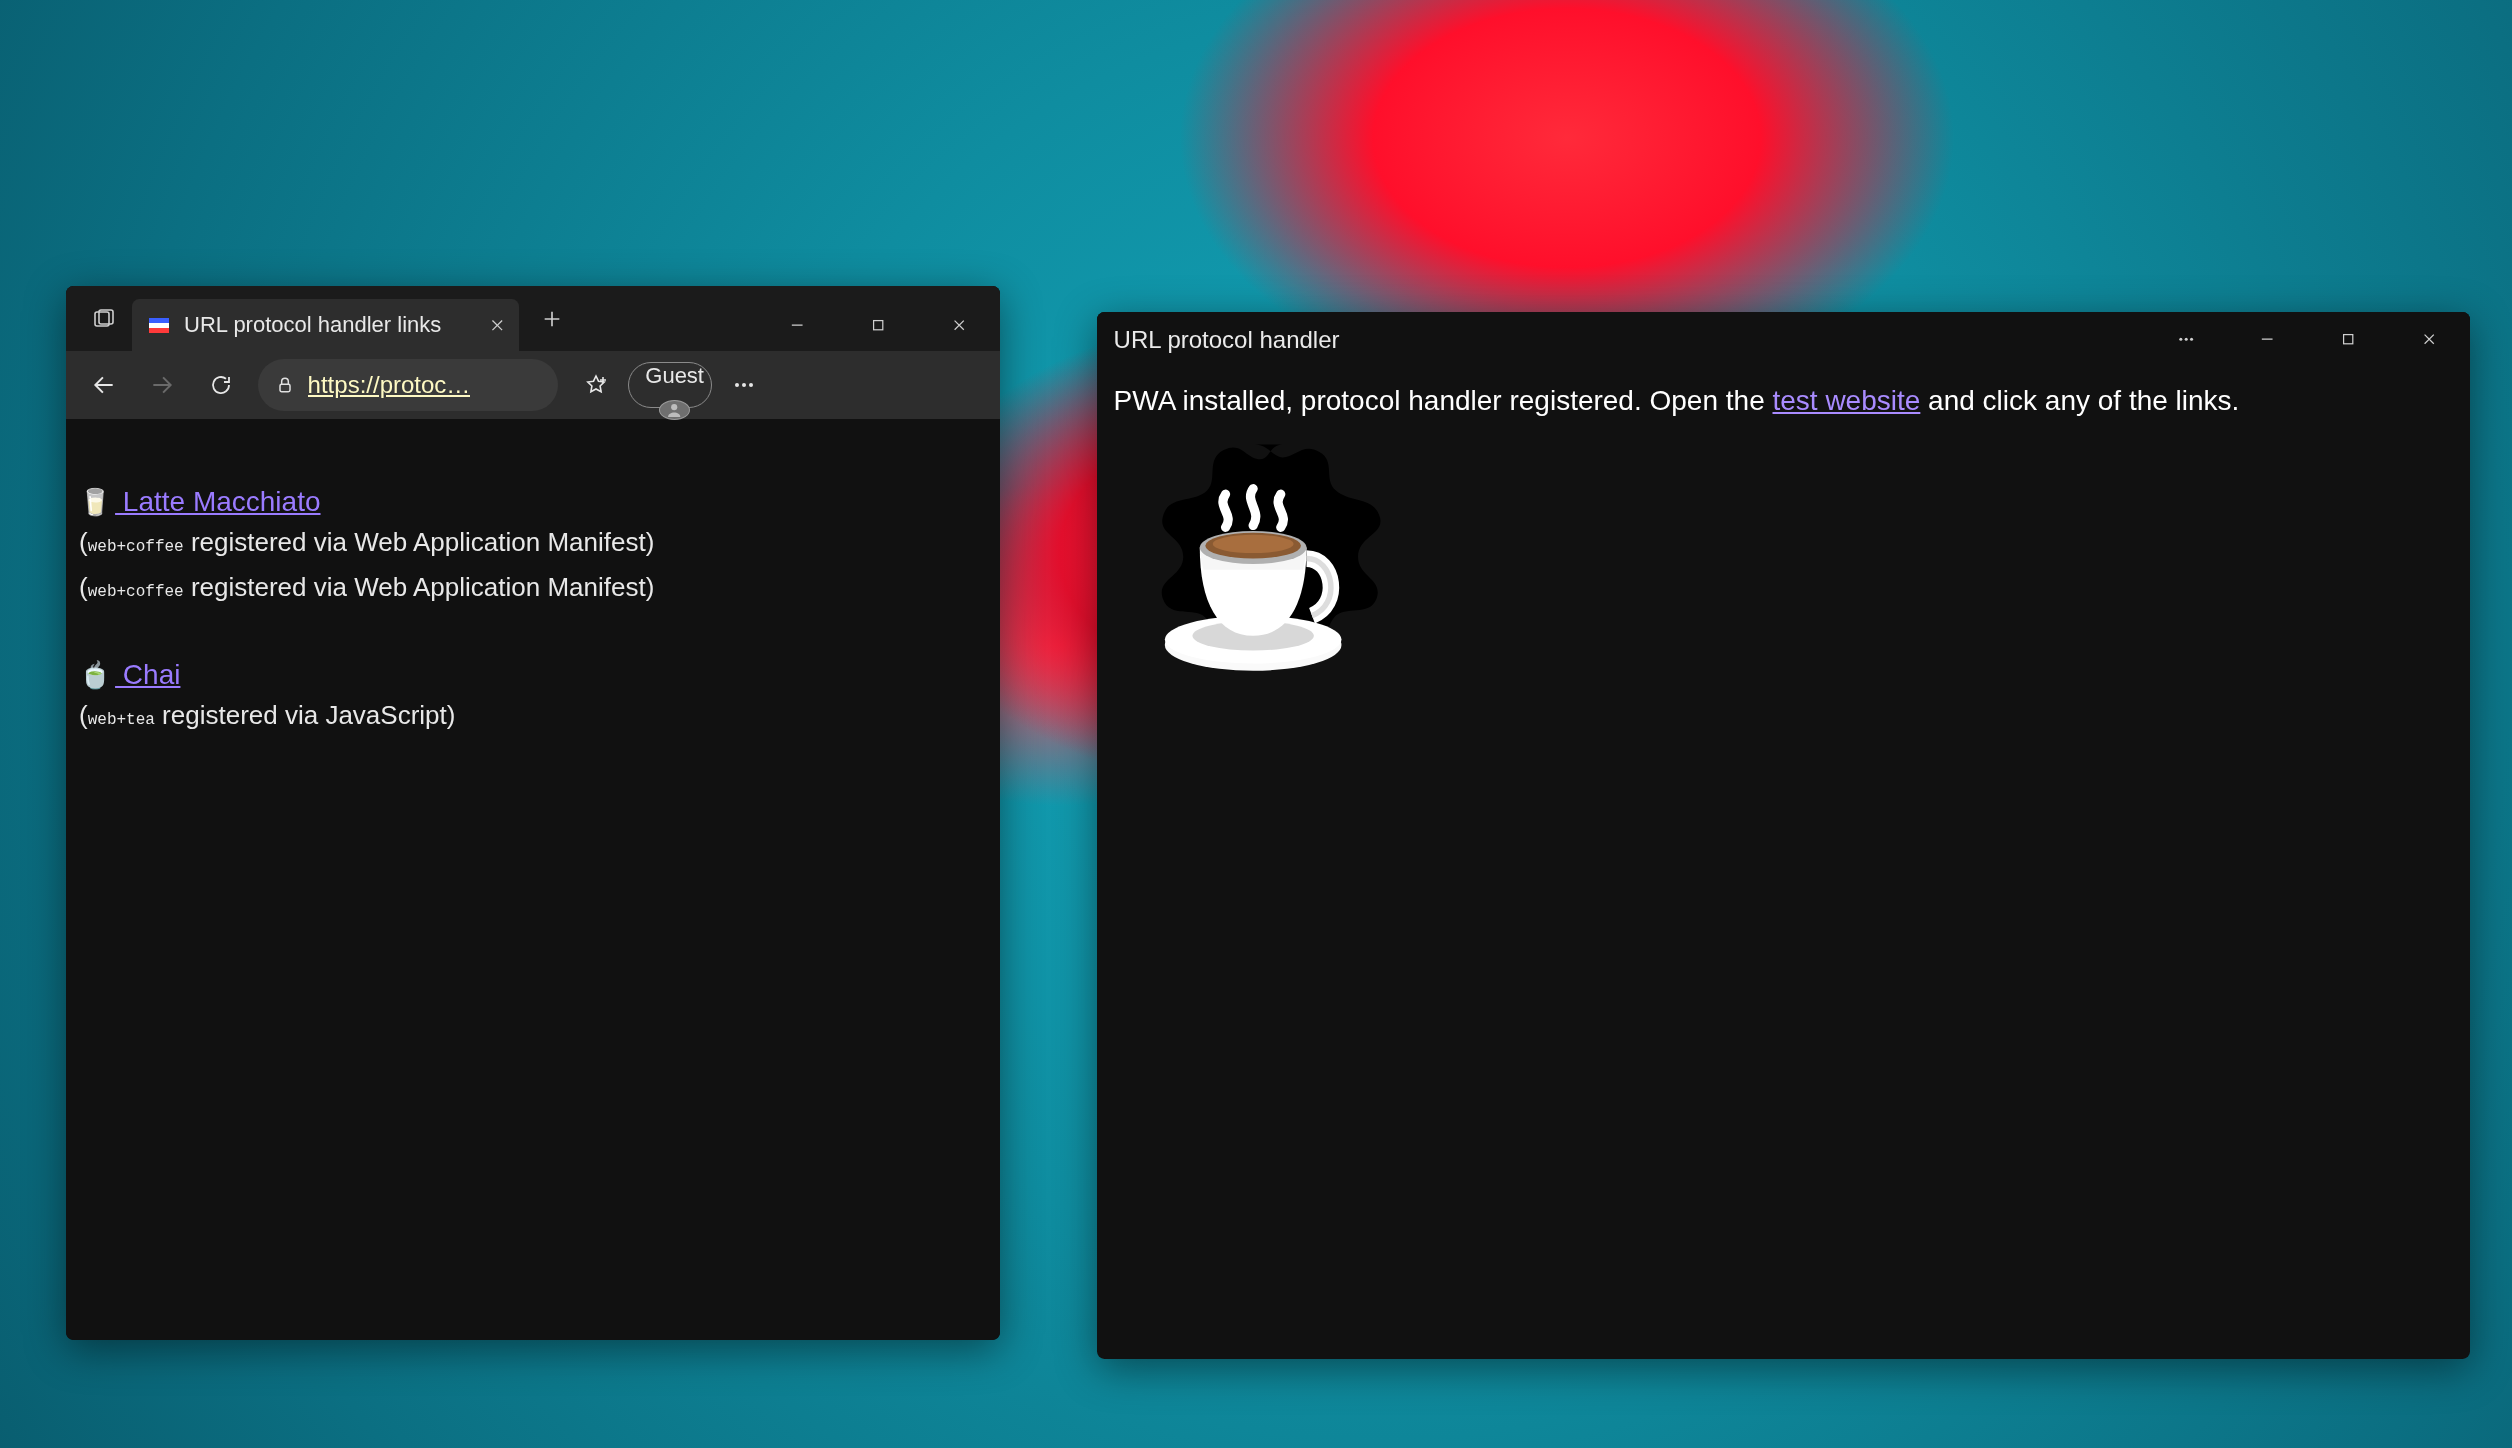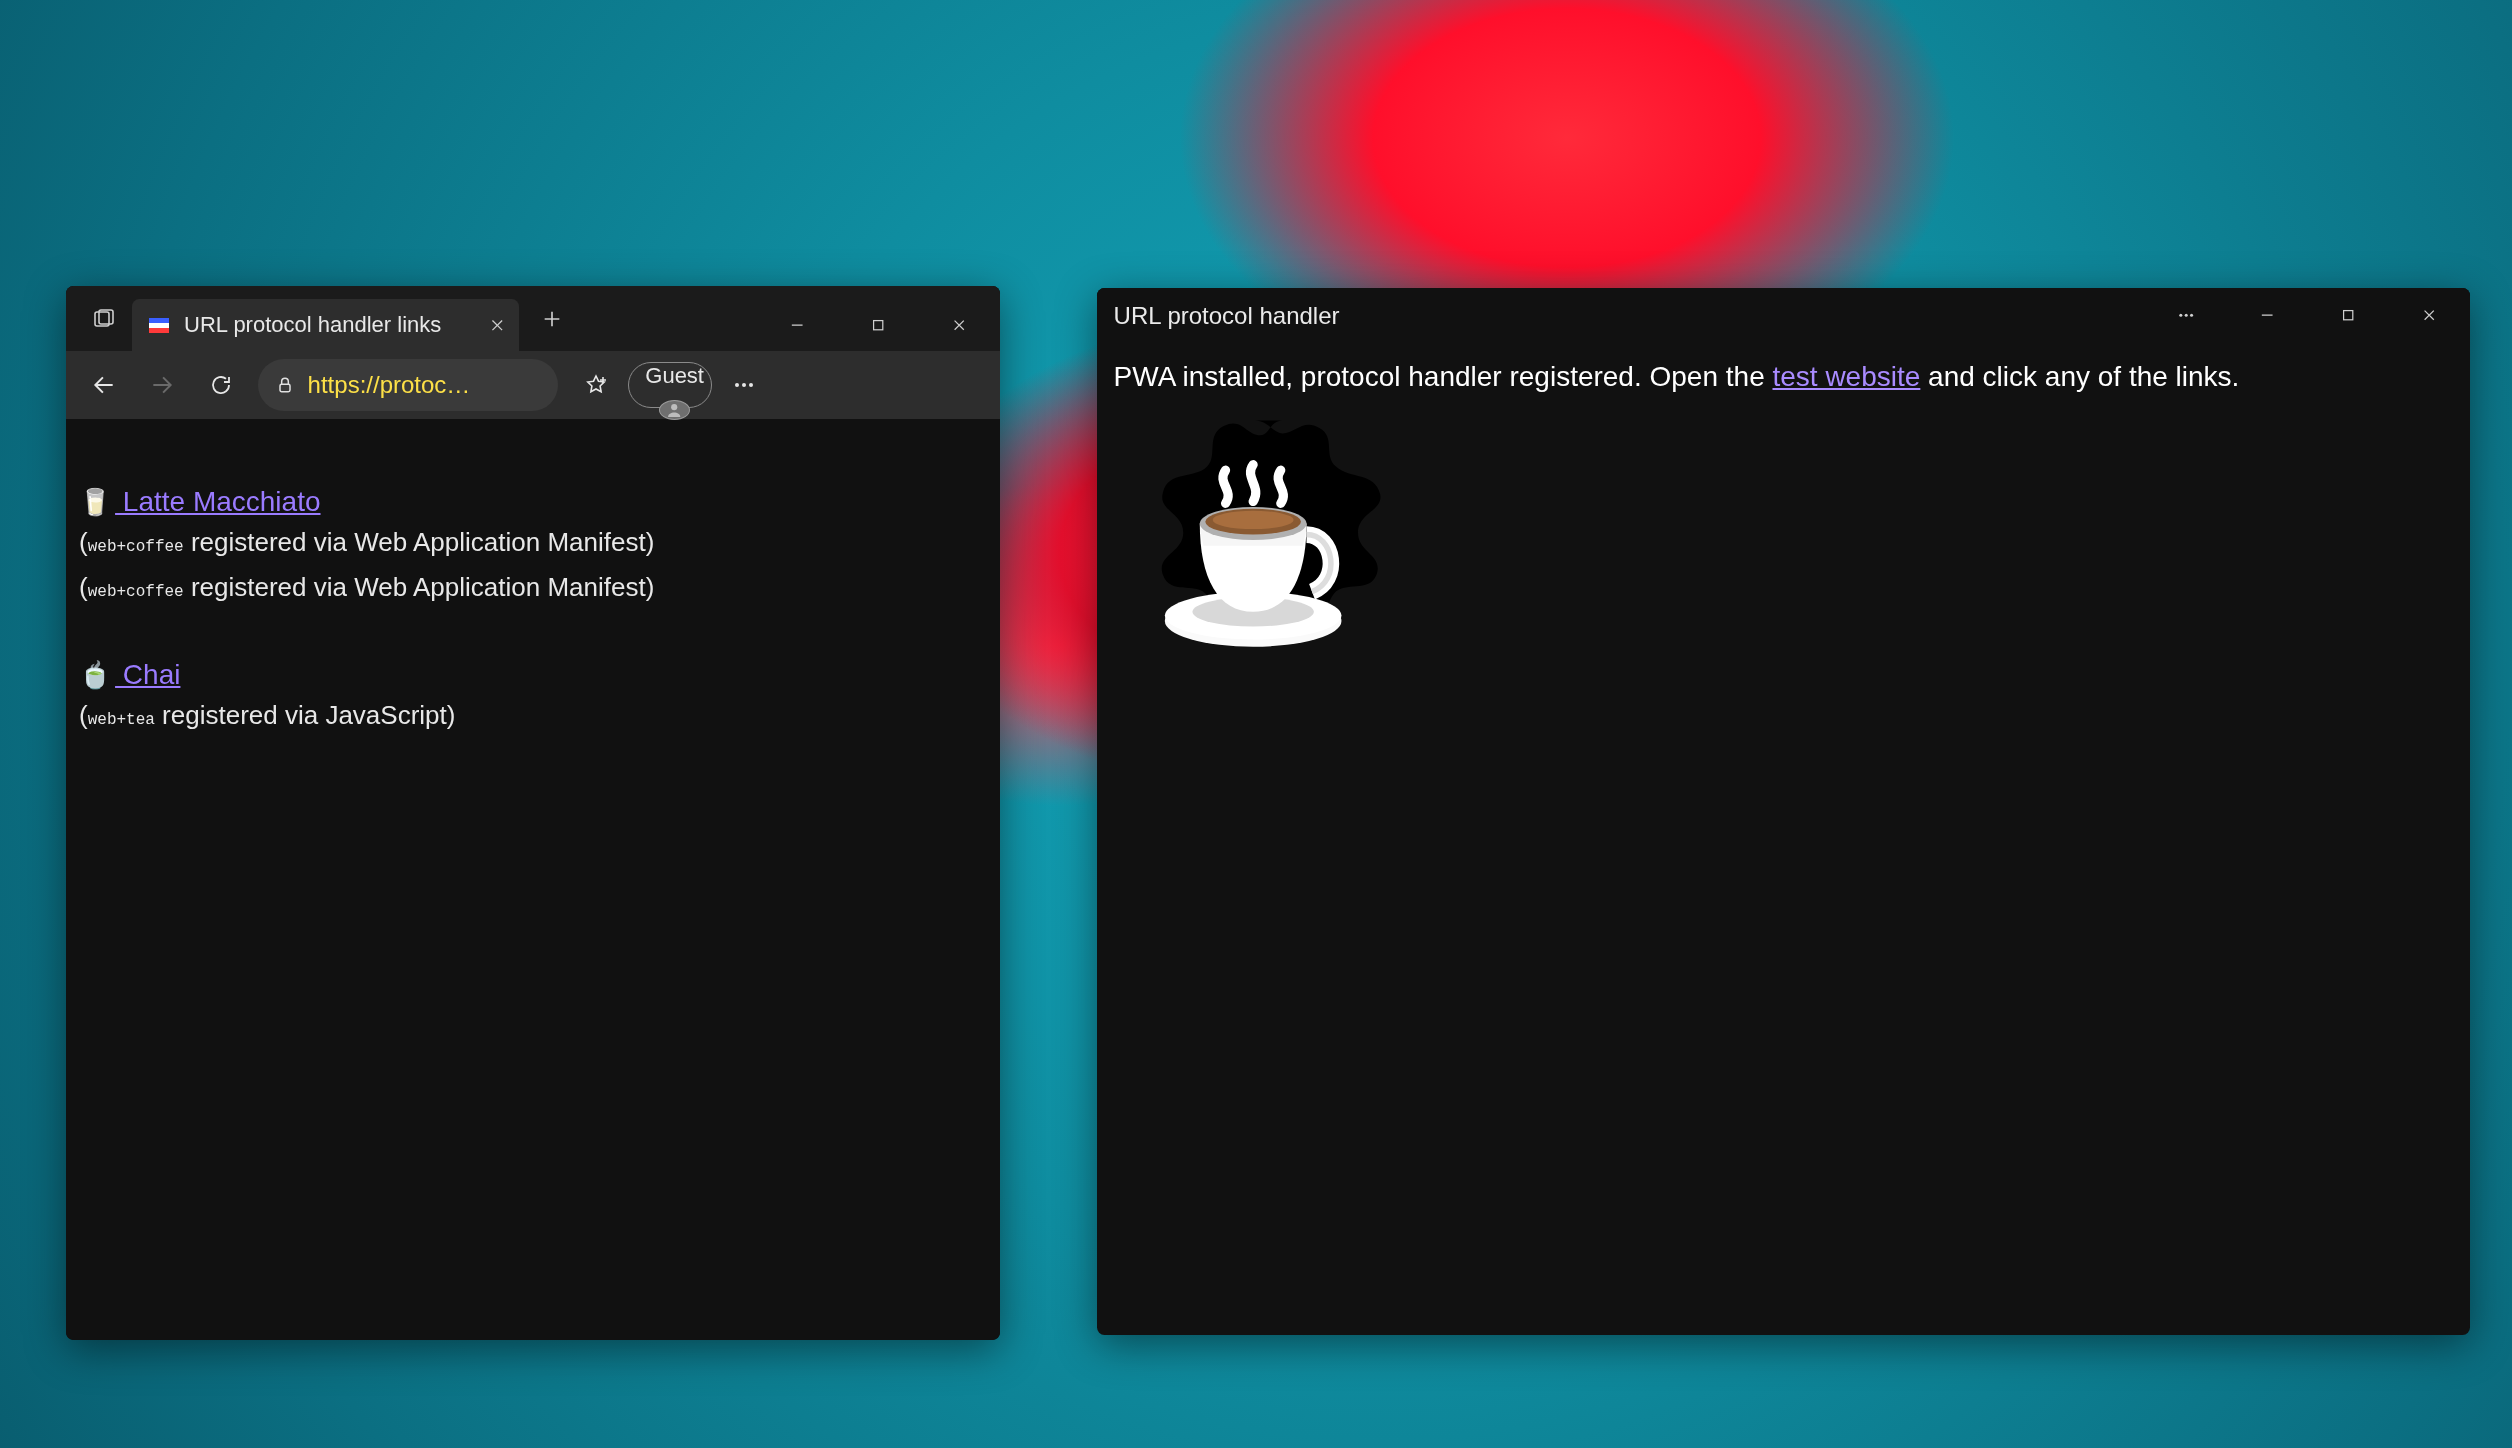--- a/index.html
+++ b/index.html
@@ -120,25 +120,26 @@
   .tb-btn.disabled { color: #6a6a6a; }
 
   .omnibox {
     flex: 1;
     height: 52px;
     background: #3a3a3a;
     border-radius: 26px;
     display: flex;
     align-items: center;
     padding: 0 16.6px;
-    color: #fde047;
+    color: #fef9c3;
     font-size: 24px;
     gap: 13px;
     max-width: 267px;
     margin: 0 5.5px;
+    text-decoration: underline;
   }
   .omnibox .lock { color: #e0e0e0; }
   .omnibox .url { white-space: nowrap; overflow: hidden; text-overflow: ellipsis; }
 
   .guest-pill {
     height: 44px;
     border: 1.8px solid #8a8a8a;
     border-radius: 24px;
     display: flex;
     align-items: center;
@@ -176,21 +177,21 @@
     margin-bottom: 7.4px;
   }
   .sub .mono {
     font-family: ui-monospace, Menlo, "Courier New", monospace;
     font-size: 16px;
   }
 
   
   .pwa {
     left: 1097px;
-    top: 288px;
+    top: 312px;
     width: 1373px;
     height: 1047px;
     background: #111111;
   }
   .pwa-titlebar {
     height: 55px;
     display: flex;
     align-items: center;
     padding-left: 16.6px;
     background: #111111;

